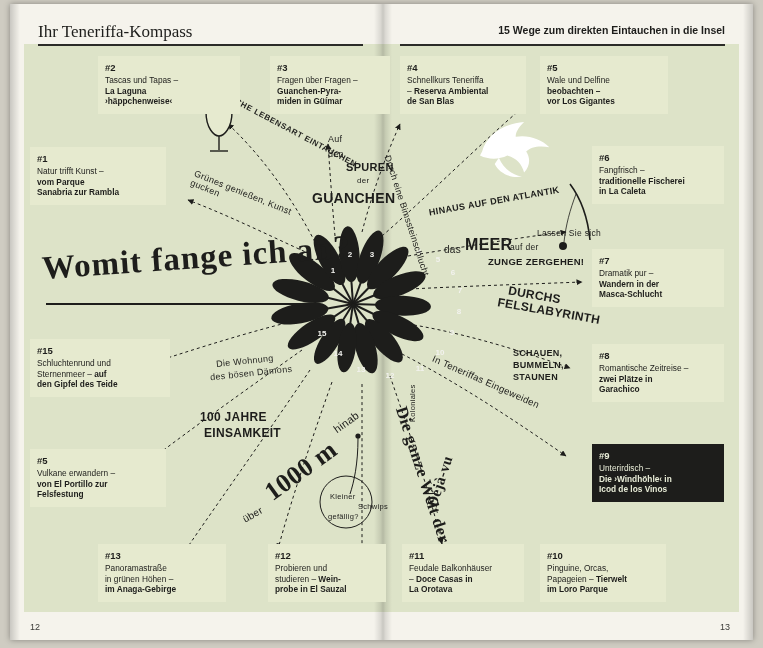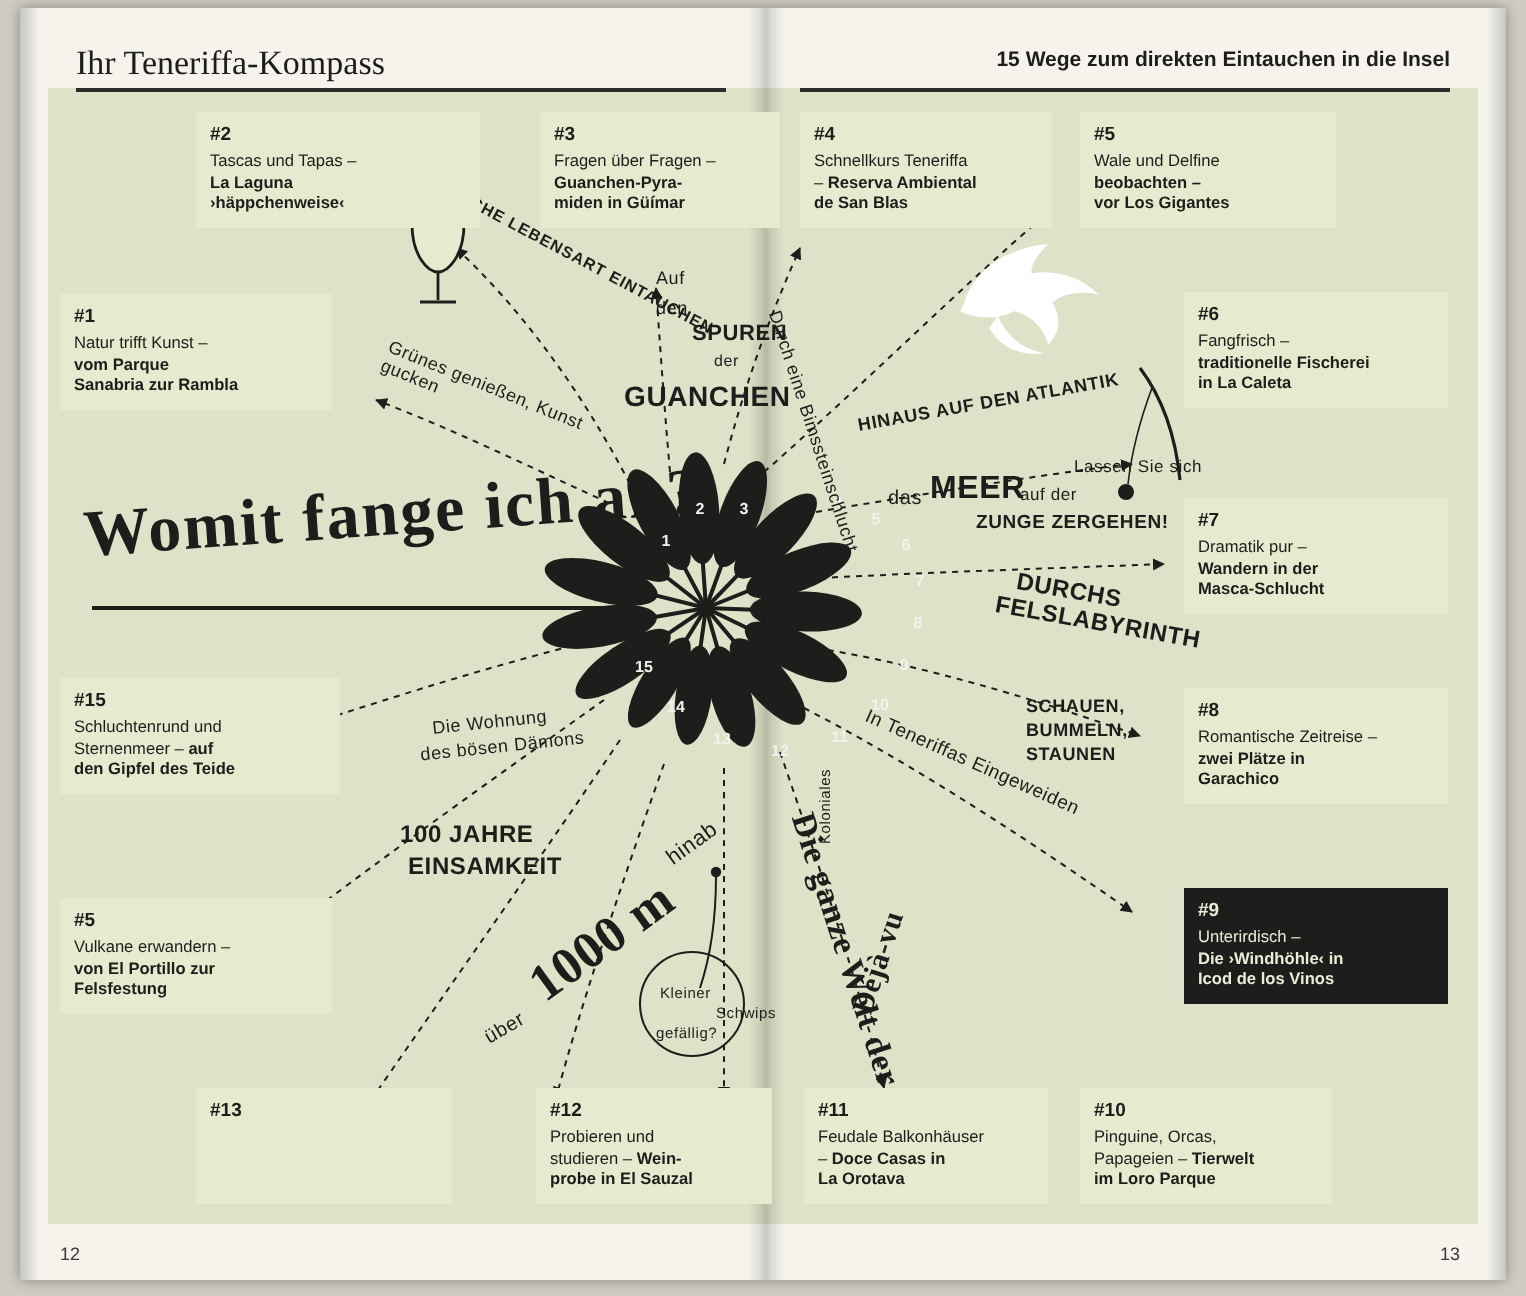--- a/index.html
+++ b/index.html
@@ -297,20 +297,21 @@
     <div class="card" style="left:392px;top:540px;width:122px;height:58px;">
       <div class="num">#11</div>
       <div class="txt"><span id="c11">Feudale Balkonhäuser<br>– <b>Doce Casas in</b><br><b>La Orotava</b></span></div>
     </div>
     <div class="card" style="left:258px;top:540px;width:118px;height:58px;">
       <div class="num">#12</div>
       <div class="txt"><span id="c12">Probieren und<br>studieren – <b>Wein-</b><br><b>probe in El Sauzal</b></span></div>
     </div>
     <div class="card" style="left:88px;top:540px;width:128px;height:58px;">
       <div class="num">#13</div>
+      <div class="txt"><span id="c13">Panoramastraße<br>in grünen Höhen –<br><b>im Anaga-Gebirge</b></span></div>
     </div>
     <div class="card" style="left:20px;top:445px;width:136px;height:58px;">
       <div class="num">#5</div>
       <div class="txt"><span id="c14">Vulkane erwandern –<br><b>von El Portillo zur</b><br><b>Felsfestung</b></span></div>
     </div>
     <div class="card" style="left:20px;top:335px;width:140px;height:58px;">
       <div class="num">#15</div>
       <div class="txt"><span id="c15">Schluchtenrund und<br>Sternenmeer – <b>auf</b><br><b>den Gipfel des Teide</b></span></div>
     </div>
 

